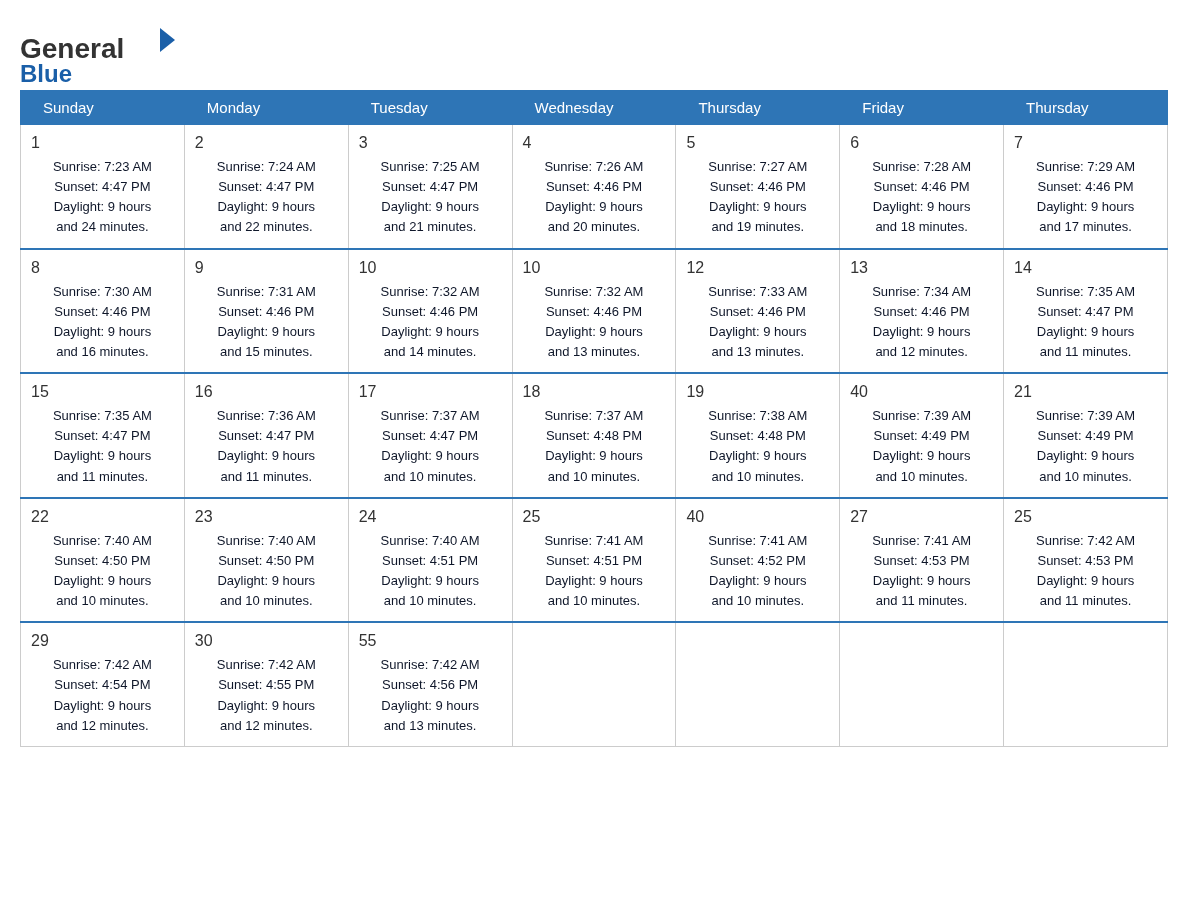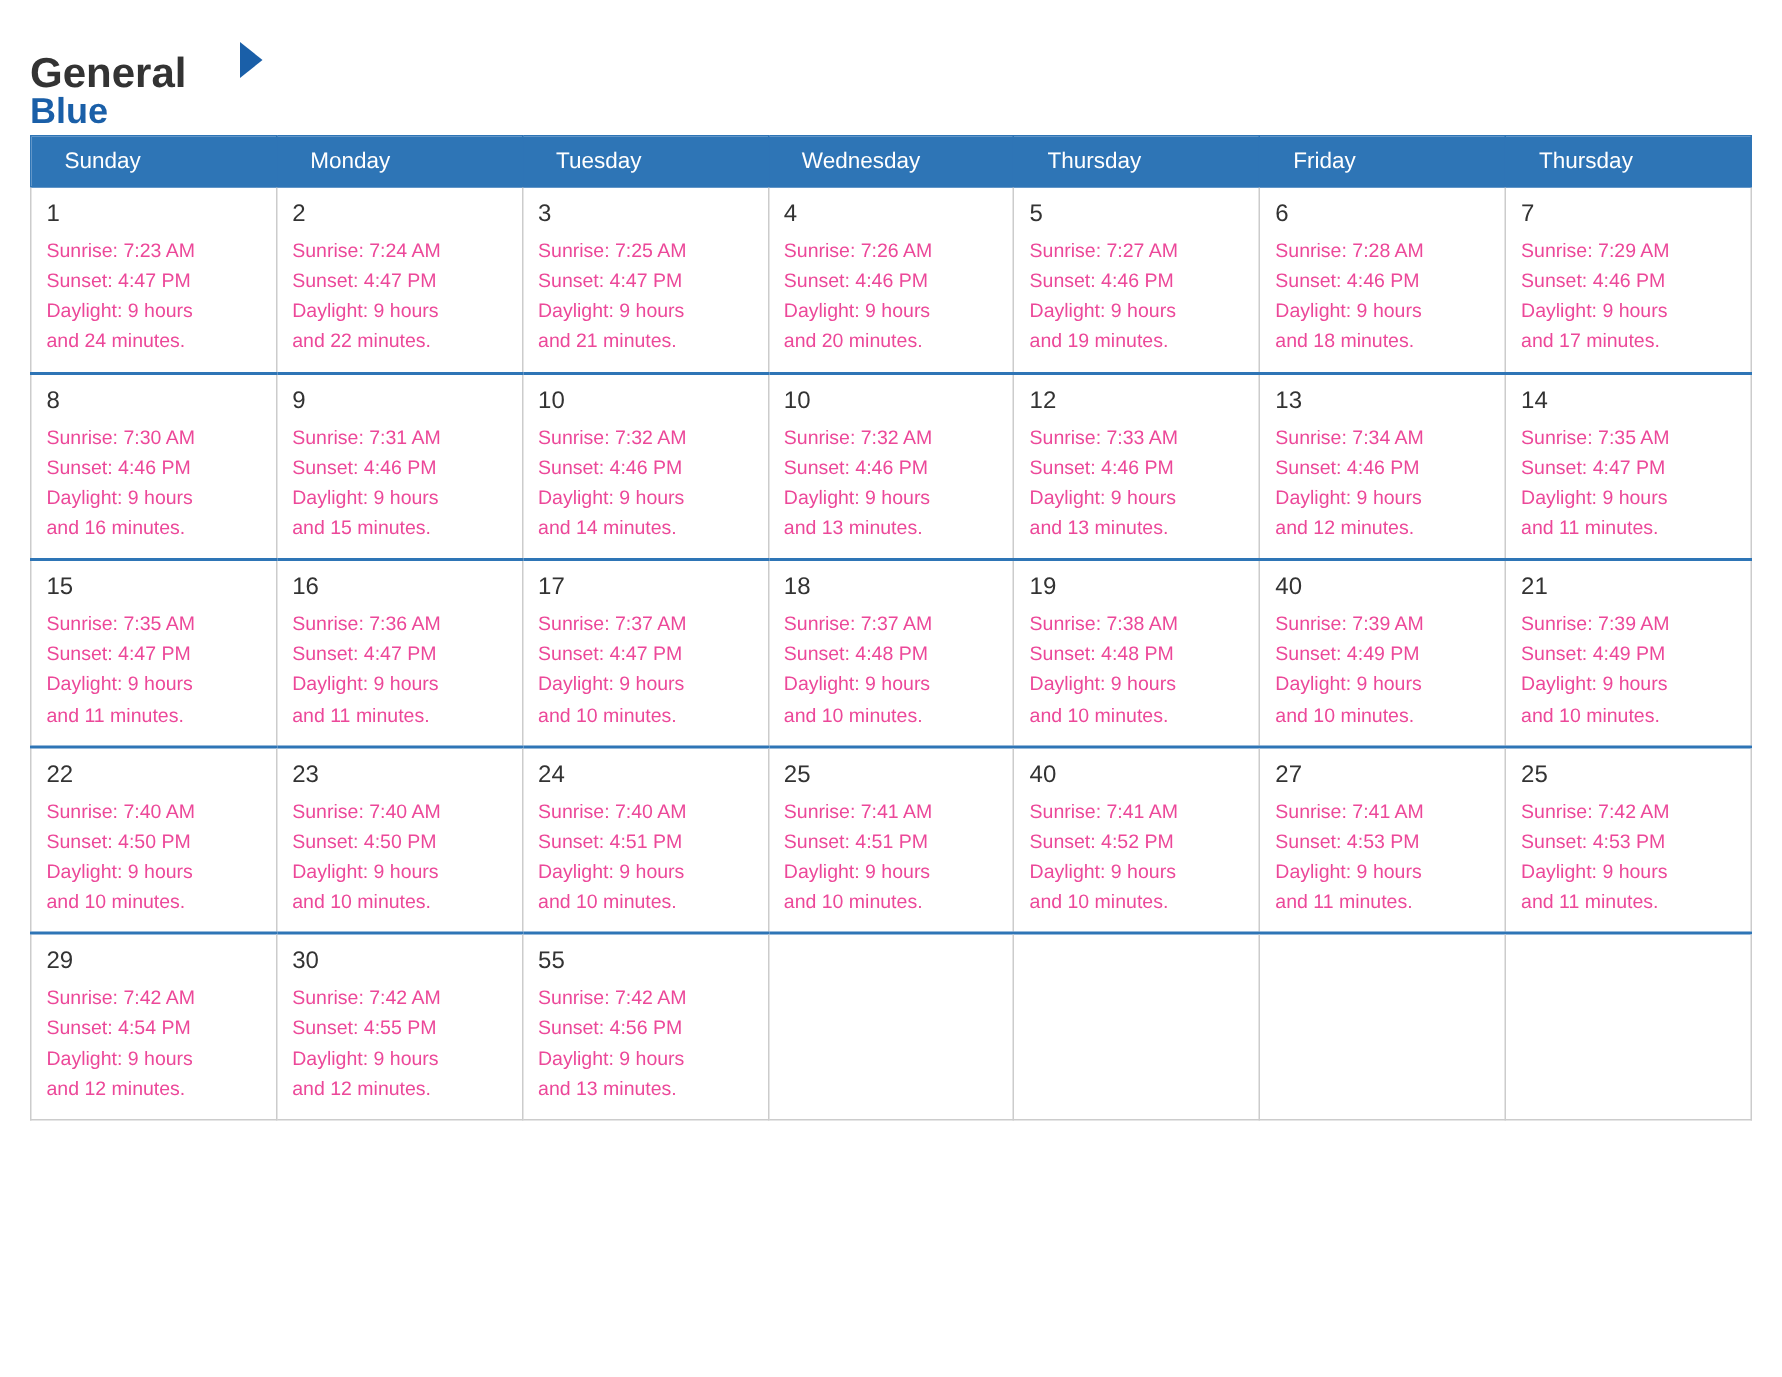--- a/index.html
+++ b/index.html
@@ -58,22 +58,23 @@
       line-height: 1.5;
     }
     .day-number {
       font-size: 16px;
       font-weight: normal;
       margin-bottom: 2px;
       display: block;
     }
     .day-info {
       font-size: 13px;
-      color: #ec4899;
+      color: #0f172a;
       line-height: 1.55;
+      text-align: center;
     }
     .empty-cell {
       background: #fff;
     }
     .row-divider td {
       border-top: 2px solid #2e75b6;
     }
 
     
     .logo-svg {

